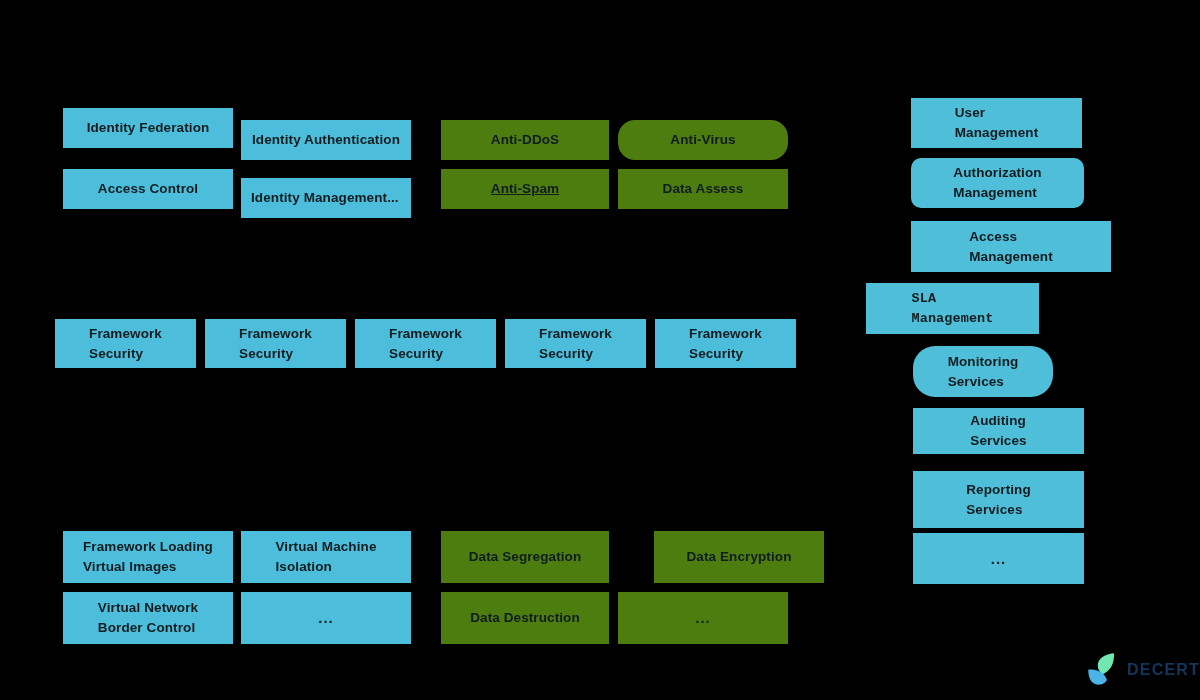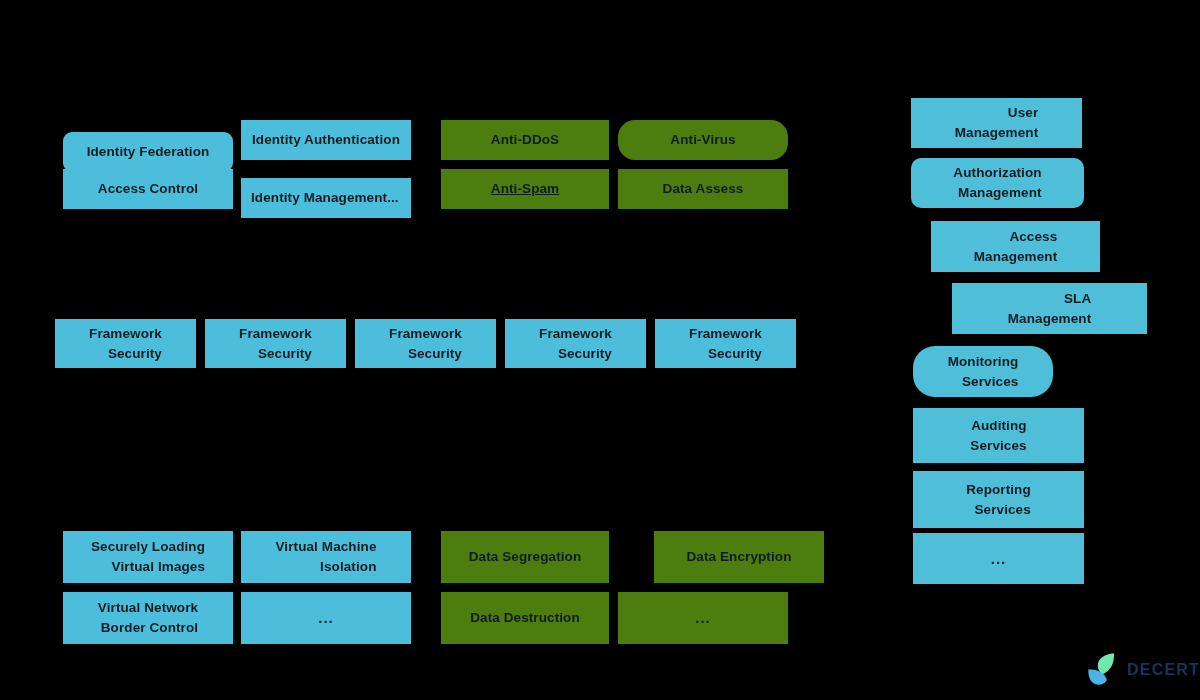--- a/index.html
+++ b/index.html
@@ -19,21 +19,21 @@
     position: absolute;
     inset: 0;
     background: #000000;
   }
   .card {
     position: absolute;
     box-sizing: border-box;
     display: flex;
     align-items: center;
     justify-content: center;
-    text-align: right;
+    text-align: left;
     font-size: 13.5px;
     font-weight: 600;
     line-height: 1.45;
     color: #101d20;
     letter-spacing: 0.1px;
     padding: 16px 6px;
     white-space: pre-line;
     overflow: hidden;
   }
   .blue   { background: #4cbedb; }
@@ -70,21 +70,21 @@
     letter-spacing: 1.2px;
     color: #15365c;
     font-family: "Liberation Sans", sans-serif;
   }
 </style>
 </head>
 <body>
 
 <div class="canvas">
 
-  <div class="card blue" style="left:63px; top:132px; width:170px; height:40px;border-radius:9px;">Identity Federation</div>
+  <div class="card blue" style="left:63px; top:108px; width:170px; height:40px;">Identity Federation</div>
 
   <div class="card blue" style="left:241px; top:120px; width:170px; height:40px;">Identity Authentication</div>
 
   <div class="card blue" style="left:63px; top:169px; width:170px; height:40px;">Access Control</div>
 
   <div class="card blue trunc" style="left:241px; top:178px; width:170px; height:40px;">Identity Management...</div>
 
   <div class="card teal" style="left:441px; top:120px; width:168px; height:40px;">Anti-DDoS</div>
 
   <div class="card teal" style="left:618px; top:120px; width:170px; height:40px;border-radius:17px;">Anti-Virus</div>
@@ -101,21 +101,21 @@
 
   <div class="card blue" style="left:355px; top:319px; width:141px; height:49px;">Framework
 Security</div>
 
   <div class="card blue" style="left:505px; top:319px; width:141px; height:49px;">Framework
 Security</div>
 
   <div class="card blue" style="left:655px; top:319px; width:141px; height:49px;">Framework
 Security</div>
 
-  <div class="card blue" style="left:63px; top:531px; width:170px; height:52px;">Securely Loading
+  <div class="card blue" style="left:63px; top:531px; width:170px; height:52px;">Framework Loading
 Virtual Images</div>
 
   <div class="card blue" style="left:241px; top:531px; width:170px; height:52px;">Virtual Machine
 Isolation</div>
 
   <div class="card blue" style="left:63px; top:592px; width:170px; height:52px;">Virtual Network
 Border Control</div>
 
   <div class="card blue dots" style="left:241px; top:592px; width:170px; height:52px;">...</div>
 
@@ -126,30 +126,30 @@
   <div class="card teal" style="left:441px; top:592px; width:168px; height:52px;">Data Destruction</div>
 
   <div class="card teal dots" style="left:618px; top:592px; width:170px; height:52px;">...</div>
 
   <div class="card sbcard" style="left:911px; top:98px; width:171px; height:50px;">User
 Management</div>
 
   <div class="card sbcard" style="left:911px; top:158px; width:173px; height:50px;border-radius:10px;">Authorization
 Management</div>
 
-  <div class="card sbcard" style="left:911px; top:221px; width:169px; height:51px;margin-left:20px;">Access
+  <div class="card sbcard" style="left:911px; top:221px; width:200px; height:51px;">Access
 Management</div>
 
-  <div class="card sbcard" style="left:952px; top:283px; width:195px; height:51px;">SLA
+  <div class="card sbcard" style="left:866px; top:283px; width:173px; height:51px;font-family:Liberation Mono, monospace;">SLA
 Management</div>
 
   <div class="card sbcard" style="left:913px; top:346px; width:140px; height:51px;border-radius:22px;">Monitoring
 Services</div>
 
-  <div class="card sbcard" style="left:913px; top:408px; width:171px; height:55px;">Auditing
+  <div class="card sbcard" style="left:913px; top:408px; width:171px; height:46px;">Auditing
 Services</div>
 
   <div class="card sbcard" style="left:913px; top:471px; width:171px; height:57px;">Reporting
 Services</div>
 
   <div class="card sbcard dots" style="left:913px; top:533px; width:171px; height:51px;">...</div>
 
   <div class="logo">
     <svg class="logo-mark" viewBox="0 0 40 40">
       <path d="M30.5 3.5 C30.5 3.5 13.5 4.5 13.5 16.5 C13.5 22.5 18.5 25.5 18.5 25.5 C18.5 25.5 31.5 21.5 30.5 3.5 Z" fill="#6ee7b0"></path>

